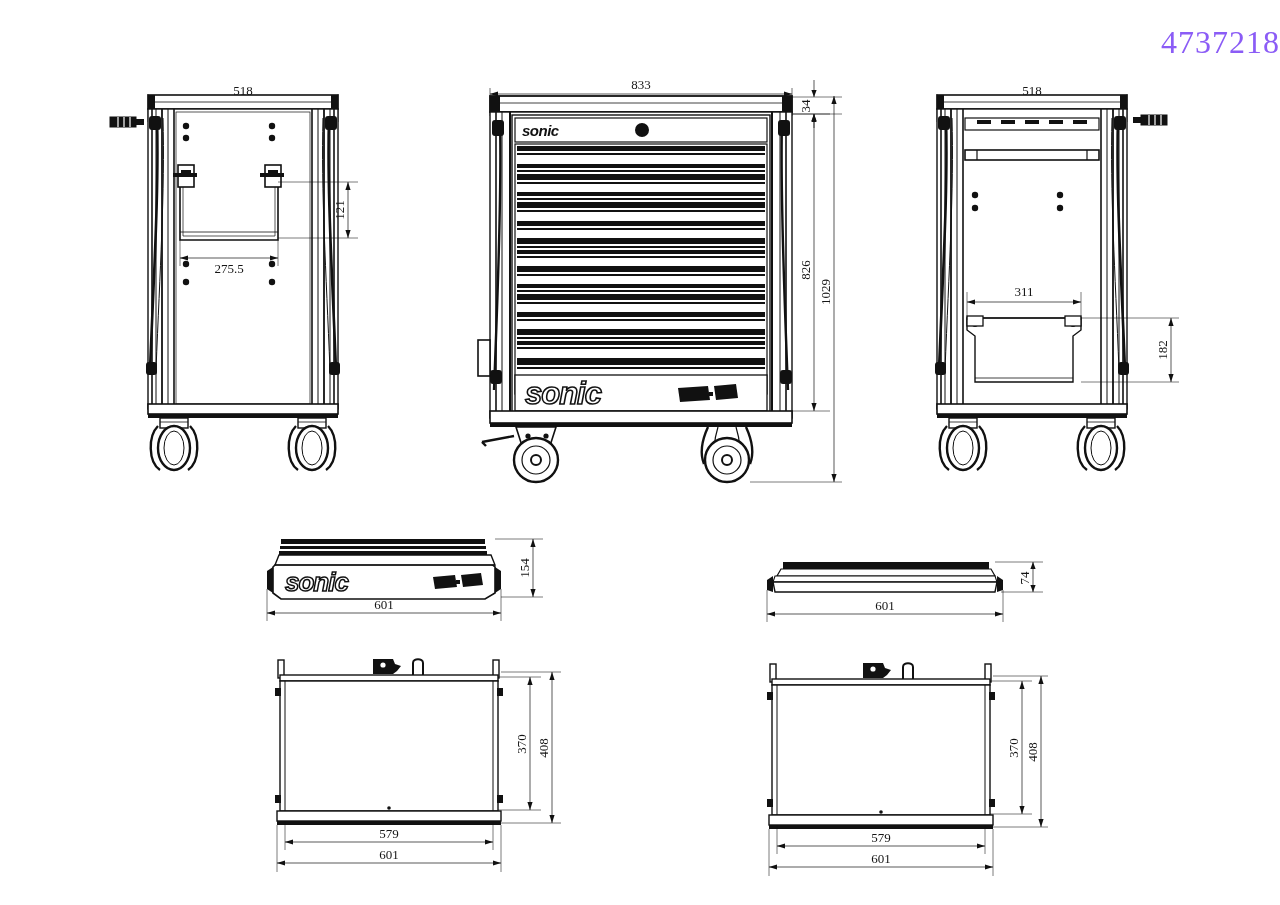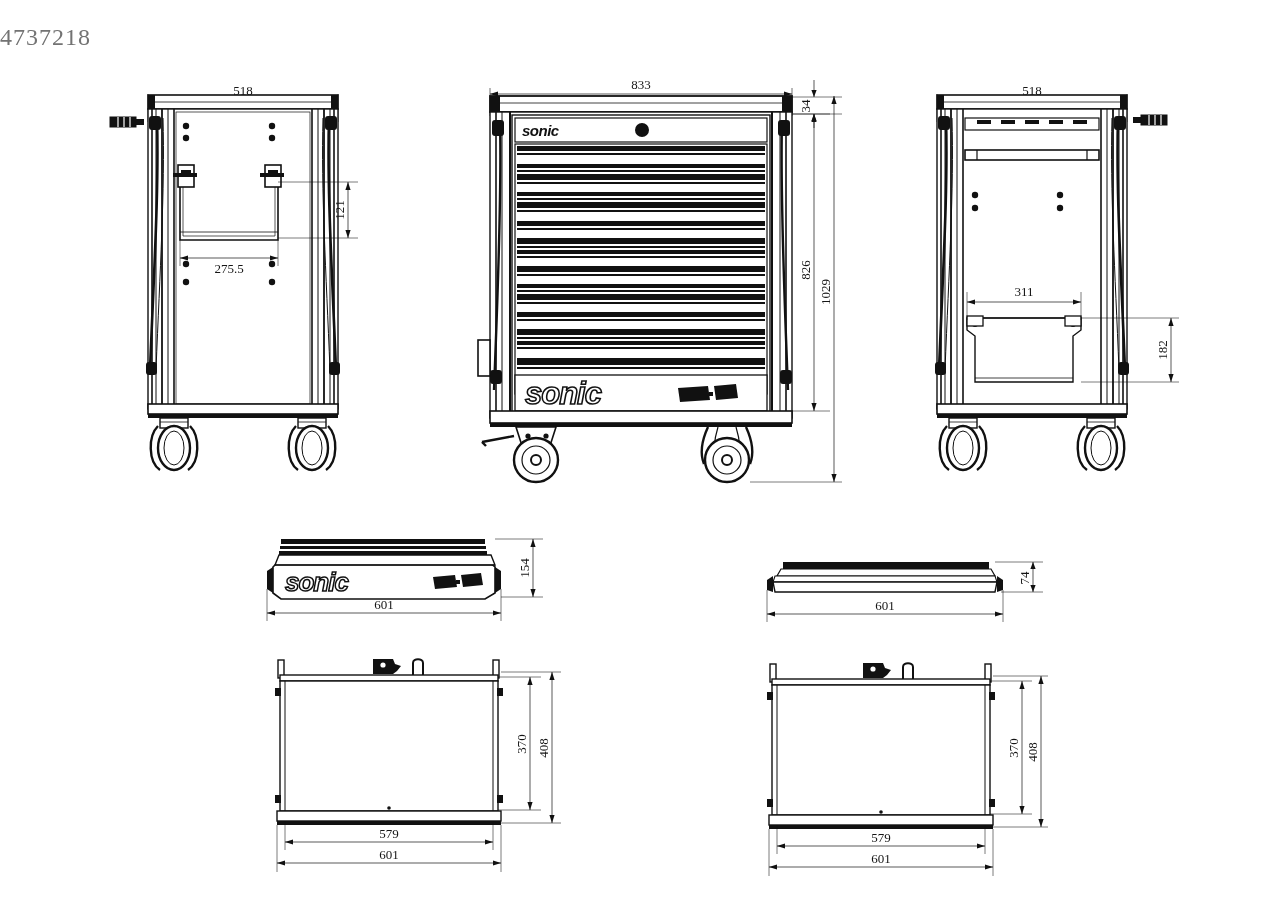--- a/index.html
+++ b/index.html
@@ -20,25 +20,25 @@
     position: relative;
     width: 1280px;
     height: 905px;
     background: #ffffff;
   }
   #drawing-title {
     position: absolute;
     left: 0;
     top: 24px;
     width: 1280px;
-    text-align: left;
+    text-align: right;
     font-family: "Liberation Serif", serif;
-    font-size: 24px;
+    font-size: 32px;
     letter-spacing: 1px;
-    color: #737373;
+    color: #8b5cf6;
   }
   svg.view {
     position: absolute;
     overflow: visible;
   }
   .dimtext {
     font-family: "Liberation Serif", serif;
     font-size: 13px;
     fill: #151515;
   }

